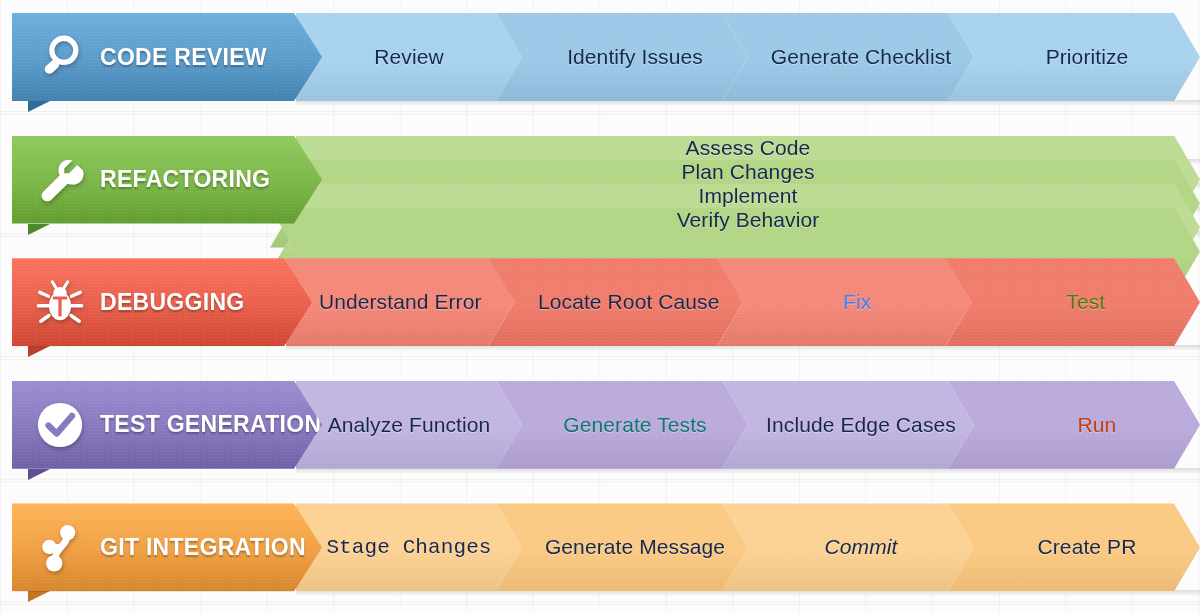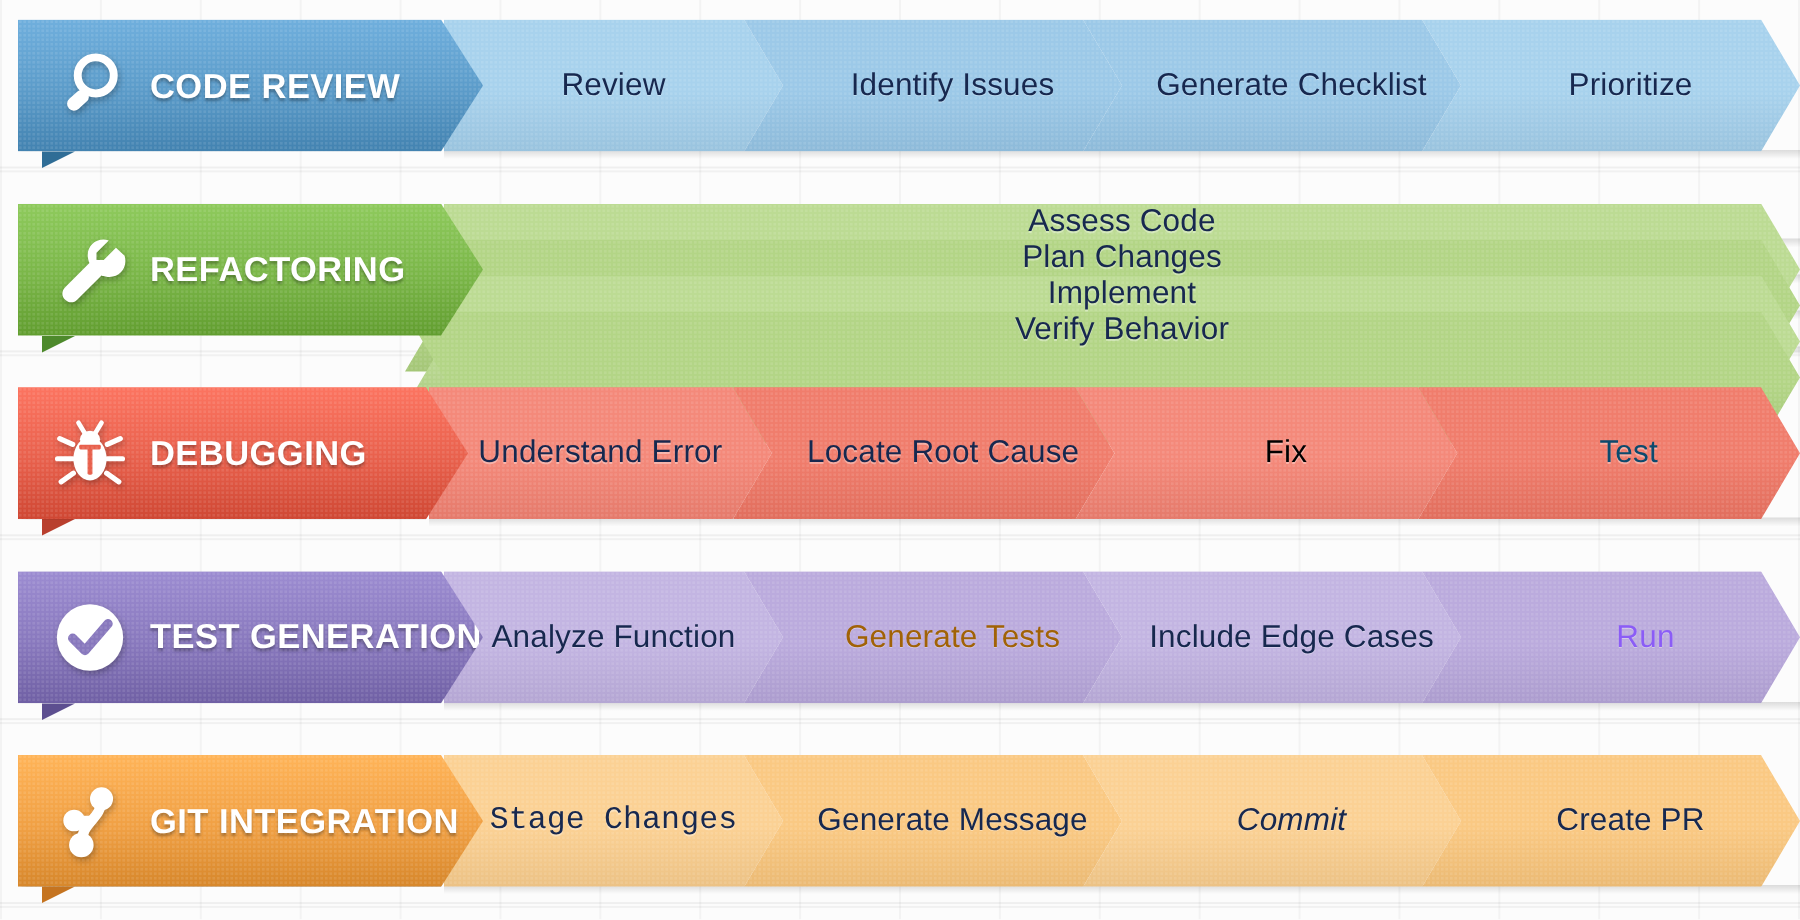--- a/index.html
+++ b/index.html
@@ -237,28 +237,28 @@
               <div class="tex"></div>
             </div>
             <div class="step-shadow"></div>
             <span class="step-label" style="color: rgb(23, 40, 79);">Locate Root Cause</span>
           </div>
           <div class="step">
             <div class="step-bg" style="background: linear-gradient(rgb(244, 137, 122) 0%, rgb(244, 137, 122) 55%, rgb(229, 122, 107) 100%);">
               <div class="tex"></div>
             </div>
             <div class="step-shadow"></div>
-            <span class="step-label" style="color: #000000;">Fix</span>
+            <span class="step-label" style="color: #3b82f6;">Fix</span>
           </div>
           <div class="step">
             <div class="step-bg" style="background: linear-gradient(rgb(240, 125, 108) 0%, rgb(240, 125, 108) 55%, rgb(225, 110, 93) 100%);">
               <div class="tex"></div>
             </div>
             <div class="step-shadow"></div>
-            <span class="step-label" style="color: #0c4a6e;">Test</span>
+            <span class="step-label" style="color: #4d7c0f;">Test</span>
           </div>
         </div>
         <div class="banner-tail" style="border-top-color: rgb(185, 63, 46); left: 28px;"></div>
         <div class="banner" style="width: 300px; background: linear-gradient(rgb(252, 116, 96) 0%, rgb(232, 96, 76) 55%, rgb(207, 71, 51) 100%);">
           <span class="icon">
             <svg viewBox="0 0 52 52" width="50" height="50">
               <ellipse cx="26" cy="30" rx="11.5" ry="15" style="fill:#fff"></ellipse>
               <ellipse cx="26" cy="16.5" rx="7" ry="6" style="fill:#fff"></ellipse>
               <path d="M18 5 L22.5 12.5 M34 5 L29.5 12.5" stroke="#fff" stroke-width="3.2" stroke-linecap="round" fill="none"></path>
               <path d="M14 20 L5 16 M14 30 L3.5 30 M14.5 40 L6 46 M38 20 L47 16 M38 30 L48.5 30 M37.5 40 L46 46" stroke="#fff" stroke-width="3.6" stroke-linecap="round" fill="none"></path>
@@ -279,35 +279,35 @@
               <div class="tex"></div>
             </div>
             <div class="step-shadow"></div>
             <span class="step-label" style="color: rgb(23, 40, 79);">Analyze Function</span>
           </div>
           <div class="step">
             <div class="step-bg" style="background: linear-gradient(rgb(187, 171, 221) 0%, rgb(187, 171, 221) 55%, rgb(172, 156, 206) 100%);">
               <div class="tex"></div>
             </div>
             <div class="step-shadow"></div>
-            <span class="step-label" style="color: #a16207;">Generate Tests</span>
+            <span class="step-label" style="color: #0f766e;">Generate Tests</span>
           </div>
           <div class="step">
             <div class="step-bg" style="background: linear-gradient(rgb(195, 181, 226) 0%, rgb(195, 181, 226) 55%, rgb(180, 166, 211) 100%);">
               <div class="tex"></div>
             </div>
             <div class="step-shadow"></div>
             <span class="step-label" style="color: rgb(23, 40, 79);">Include Edge Cases</span>
           </div>
           <div class="step">
             <div class="step-bg" style="background: linear-gradient(rgb(187, 171, 221) 0%, rgb(187, 171, 221) 55%, rgb(172, 156, 206) 100%);">
               <div class="tex"></div>
             </div>
             <div class="step-shadow"></div>
-            <span class="step-label" style="color: #8b5cf6; margin-left: 20px;">Run</span>
+            <span class="step-label" style="color: #c2410c; margin-left: 20px;">Run</span>
           </div>
         </div>
         <div class="banner-tail" style="border-top-color: rgb(93, 79, 144); left: 28px;"></div>
         <div class="banner" style="width: 310px; background: linear-gradient(rgb(156, 140, 209) 0%, rgb(136, 120, 189) 55%, rgb(111, 95, 164) 100%);">
           <span class="icon">
             <svg viewBox="0 0 52 52" width="50" height="50">
               <circle cx="26" cy="26" r="23" style="fill:#fff"></circle>
               <path d="M14 26.5 L22.5 35 L38.5 16.5" fill="none" stroke="#8878bd" stroke-width="6.5" stroke-linecap="round" stroke-linejoin="round"></path>
             </svg>
           </span>

